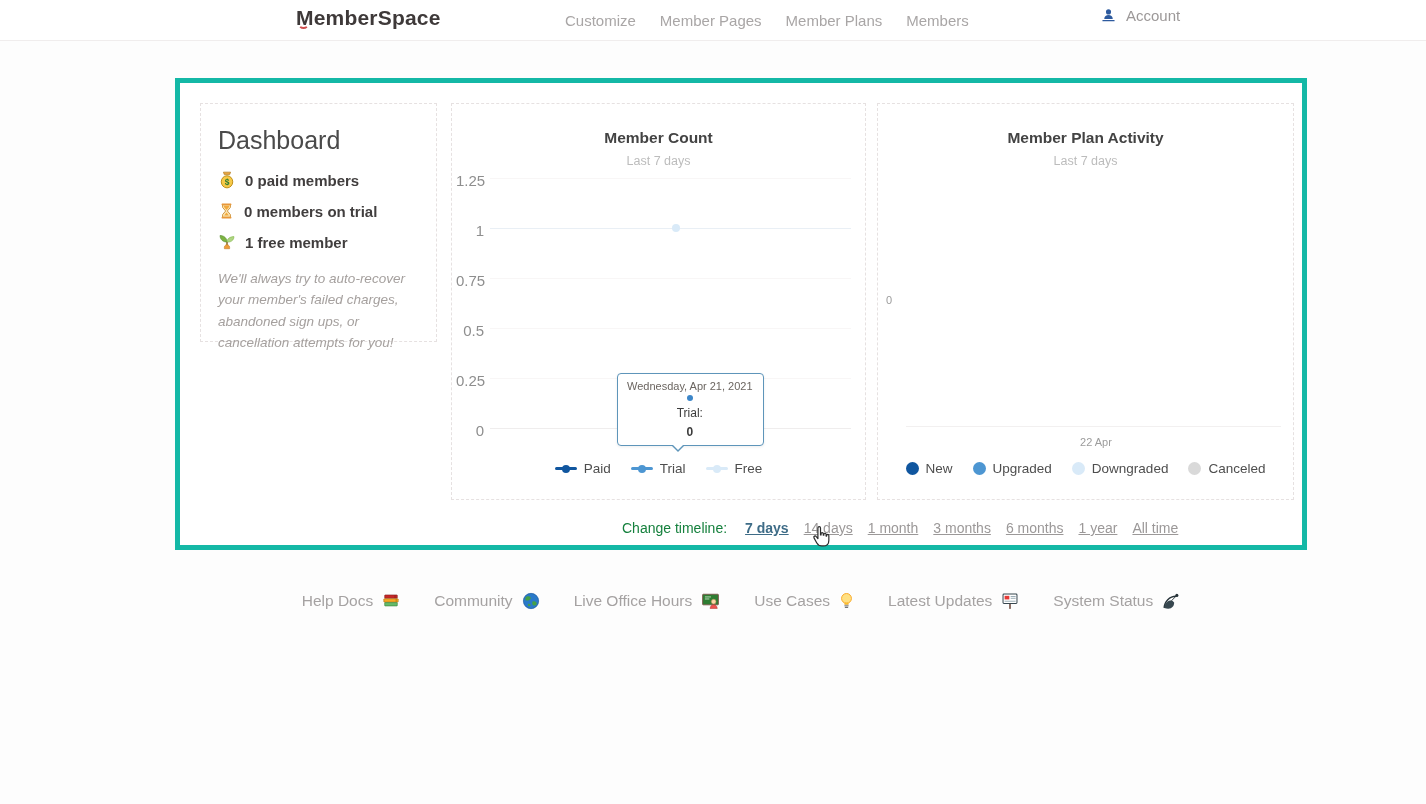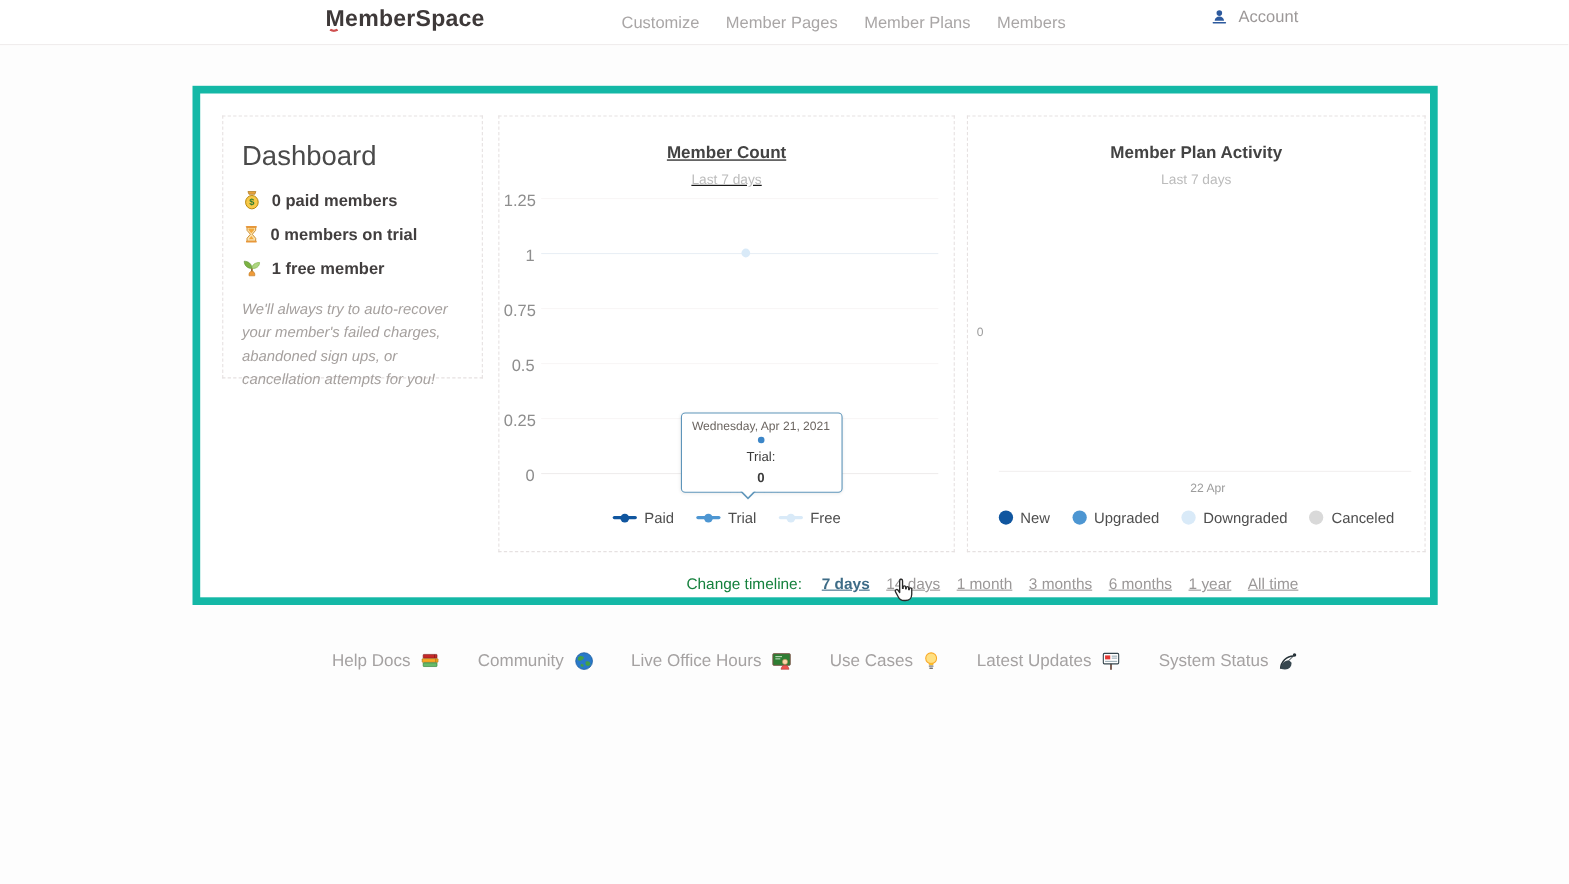--- a/index.html
+++ b/index.html
@@ -8,32 +8,32 @@
   
   .nav { position:absolute; top:0; left:0; width:1426px; height:41px; background:#fff; border-bottom:1px solid #f0eded; z-index:5; }
   .logo { position:absolute; left:296px; top:6px; font-size:21px; font-weight:700; color:#3e3939; letter-spacing:.2px; }
   .logo-m { position:relative; display:inline-block; }
   .logo-smile { position:absolute; left:2px; bottom:1px; width:11px; height:7px; border:2px solid #cf4f4f; border-top:none; border-left-color:transparent; border-right-color:transparent; border-radius:0 0 10px 10px; }
   .nav-center { position:absolute; left:565px; top:0; height:41px; display:flex; align-items:center; gap:24px; font-size:15px; color:#a9a6a6; }
   .nav-link { cursor:pointer; white-space:nowrap; }
   .nav-account { position:absolute; left:1100px; top:0; height:30px; display:flex; align-items:center; gap:9px; color:#9c9898; font-size:15px; cursor:pointer; }
 
   
-  .card { position:absolute; left:175px; top:78px; width:1132px; height:472px; background:#fff; border:7px solid #14b8a6; }
+  .card { position:absolute; left:175px; top:78px; width:1132px; height:472px; background:#fff; border:5px solid #14b8a6; }
   .panel { position:absolute; border:1px dashed #e6e1e1; background:#fff; }
 
   
   .p-dash { left:20px; top:20px; width:237px; height:239px; padding:16px 17px; }
   .dash-title { font-size:25px; font-weight:500; color:#4a4a4a; margin:6px 0 16px; }
   .stat { display:flex; align-items:center; gap:9px; margin:13px 0; font-size:15px; font-weight:700; color:#413e3e; }
   .stat svg { flex:0 0 auto; }
   .dash-note { font-style:italic; font-size:13.5px; color:#a5a09e; line-height:1.58; margin-top:17px; }
 
   
-  .p-count { left:271px; top:20px; width:415px; height:397px;text-decoration:underline; }
+  .p-count { left:271px; top:20px; width:415px; height:397px; }
   .p-activity { left:697px; top:20px; width:417px; height:397px; }
   .ch-title { text-align:center; margin-top:25px; font-size:15.5px; font-weight:700; color:#434343; }
   .ch-sub { text-align:center; margin-top:7px; font-size:12.5px; color:#bcbcbc; }
 
   .ytick { position:absolute; left:4px; width:28px; text-align:right; font-size:15px; color:#8e8e8e; }
   .grid { position:absolute; left:38px; right:14px; height:1px; background:#f8f6f6; }
   .grid.g1 { background:#e9eff5; }
   .grid.g0 { background:#efeded; }
 
   .dot { position:absolute; border-radius:50%; }

